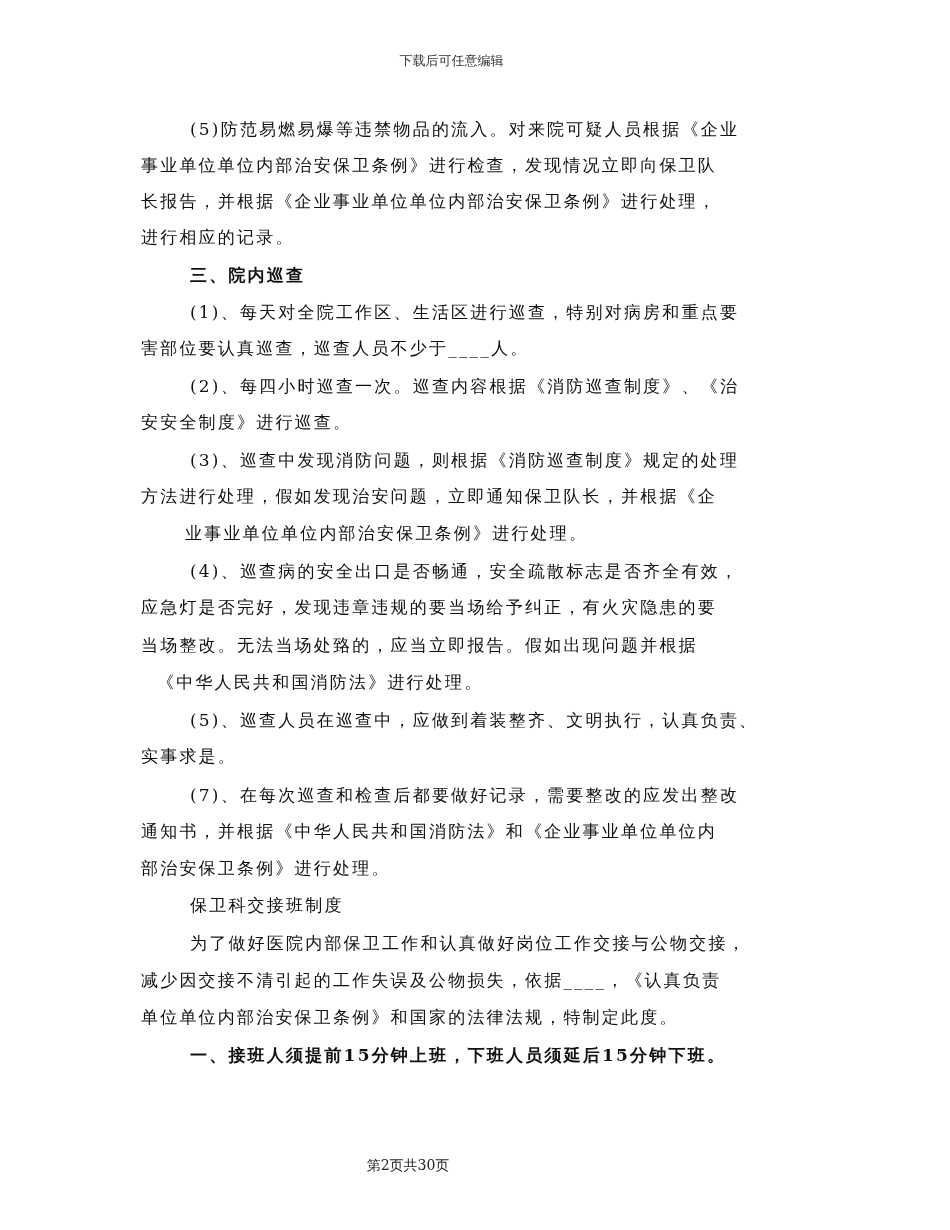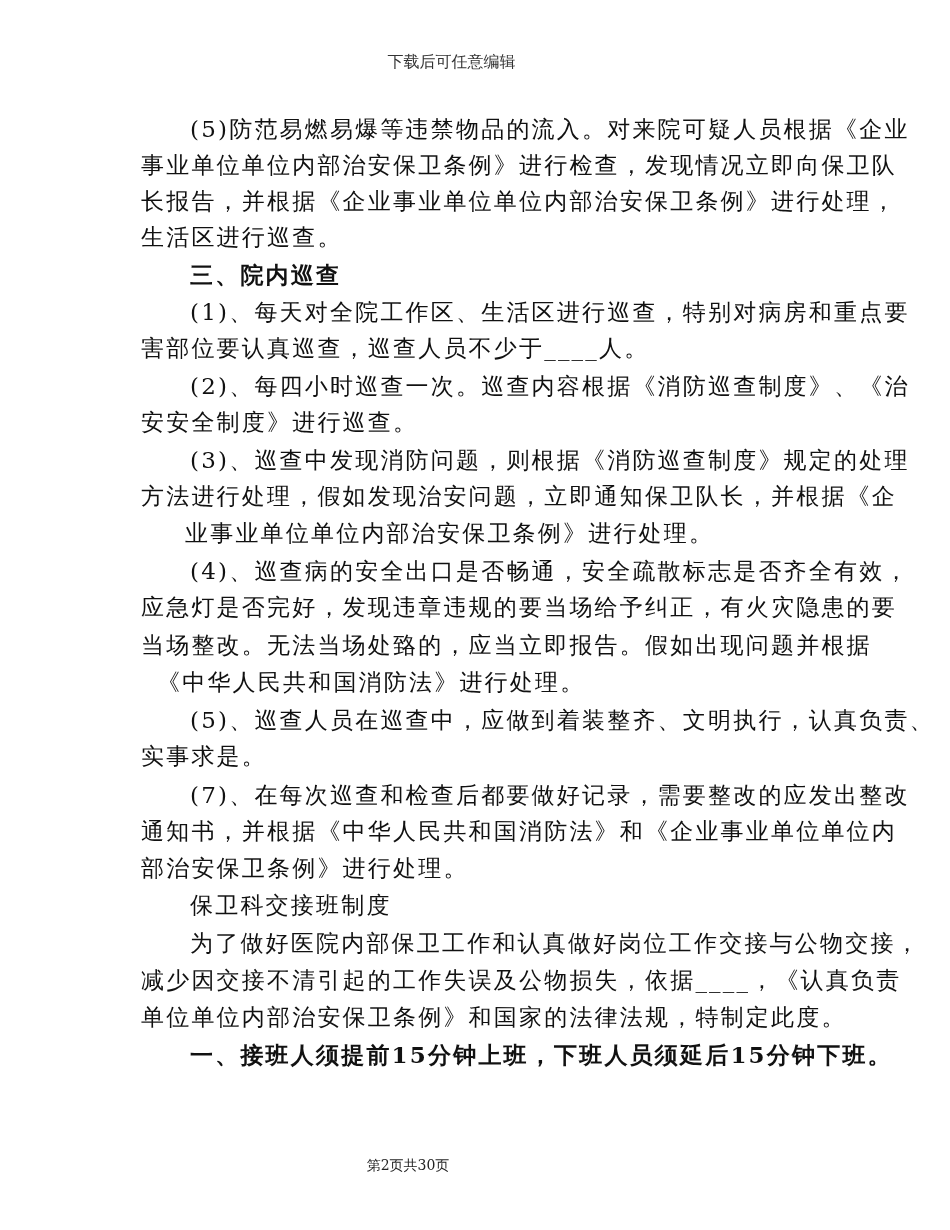--- a/index.html
+++ b/index.html
@@ -1,36 +1,36 @@
 <!DOCTYPE html>
 <html><head>
 <meta charset="utf-8">
 <style>
   html, body { margin: 0; padding: 0; background: #ffffff; }
   body { width: 950px; height: 1230px; position: relative; overflow: hidden;
          font-family: "DejaVu Serif", "Liberation Serif", serif; color: #111; }
   .header { position: absolute; top: 52px; left: 0; width: 903px; text-align: center;
-            font-size: 16px; color: #333; }
+            font-size: 13px; color: #333; }
   .footer { position: absolute; top: 1157px; left: 0; width: 816px; text-align: center;
             font-size: 14px; color: #222; }
-  .line { position: absolute; left: 141px; font-size: 23px; white-space: nowrap;
+  .line { position: absolute; left: 141px; font-size: 17px; white-space: nowrap;
           letter-spacing: 2.2px; line-height: 24px; }
   .indent { left: 190px; }
   .bold { font-weight: bold; }
 </style>
 </head>
 <body>
 
 <div class="header">下载后可任意编辑</div>
 
 <div id="doc">
     <div class="line indent" style="top: 117px;">(5)防范易燃易爆等违禁物品的流入。对来院可疑人员根据《企业</div>
     <div class="line" style="top: 153px;">事业单位单位内部治安保卫条例》进行检查，发现情况立即向保卫队</div>
     <div class="line" style="top: 189px;">长报告，并根据《企业事业单位单位内部治安保卫条例》进行处理，</div>
-    <div class="line" style="top: 225px;">生活区进行巡查。</div>
+    <div class="line" style="top: 225px;">进行相应的记录。</div>
     <div class="line indent bold" style="top: 263px;">三、院内巡查</div>
     <div class="line indent" style="top: 300px;">(1)、每天对全院工作区、生活区进行巡查，特别对病房和重点要</div>
     <div class="line" style="top: 336px;">害部位要认真巡查，巡查人员不少于____人。</div>
     <div class="line indent" style="top: 374px;">(2)、每四小时巡查一次。巡查内容根据《消防巡查制度》、《治</div>
     <div class="line" style="top: 410px;">安安全制度》进行巡查。</div>
     <div class="line indent" style="top: 448px;">(3)、巡查中发现消防问题，则根据《消防巡查制度》规定的处理</div>
     <div class="line" style="top: 484px;">方法进行处理，假如发现治安问题，立即通知保卫队长，并根据《企</div>
     <div class="line" style="top: 521px; margin-left: 44px;">业事业单位单位内部治安保卫条例》进行处理。</div>
     <div class="line indent" style="top: 559px;">(4)、巡查病的安全出口是否畅通，安全疏散标志是否齐全有效，</div>
     <div class="line" style="top: 595px;">应急灯是否完好，发现违章违规的要当场给予纠正，有火灾隐患的要</div>

